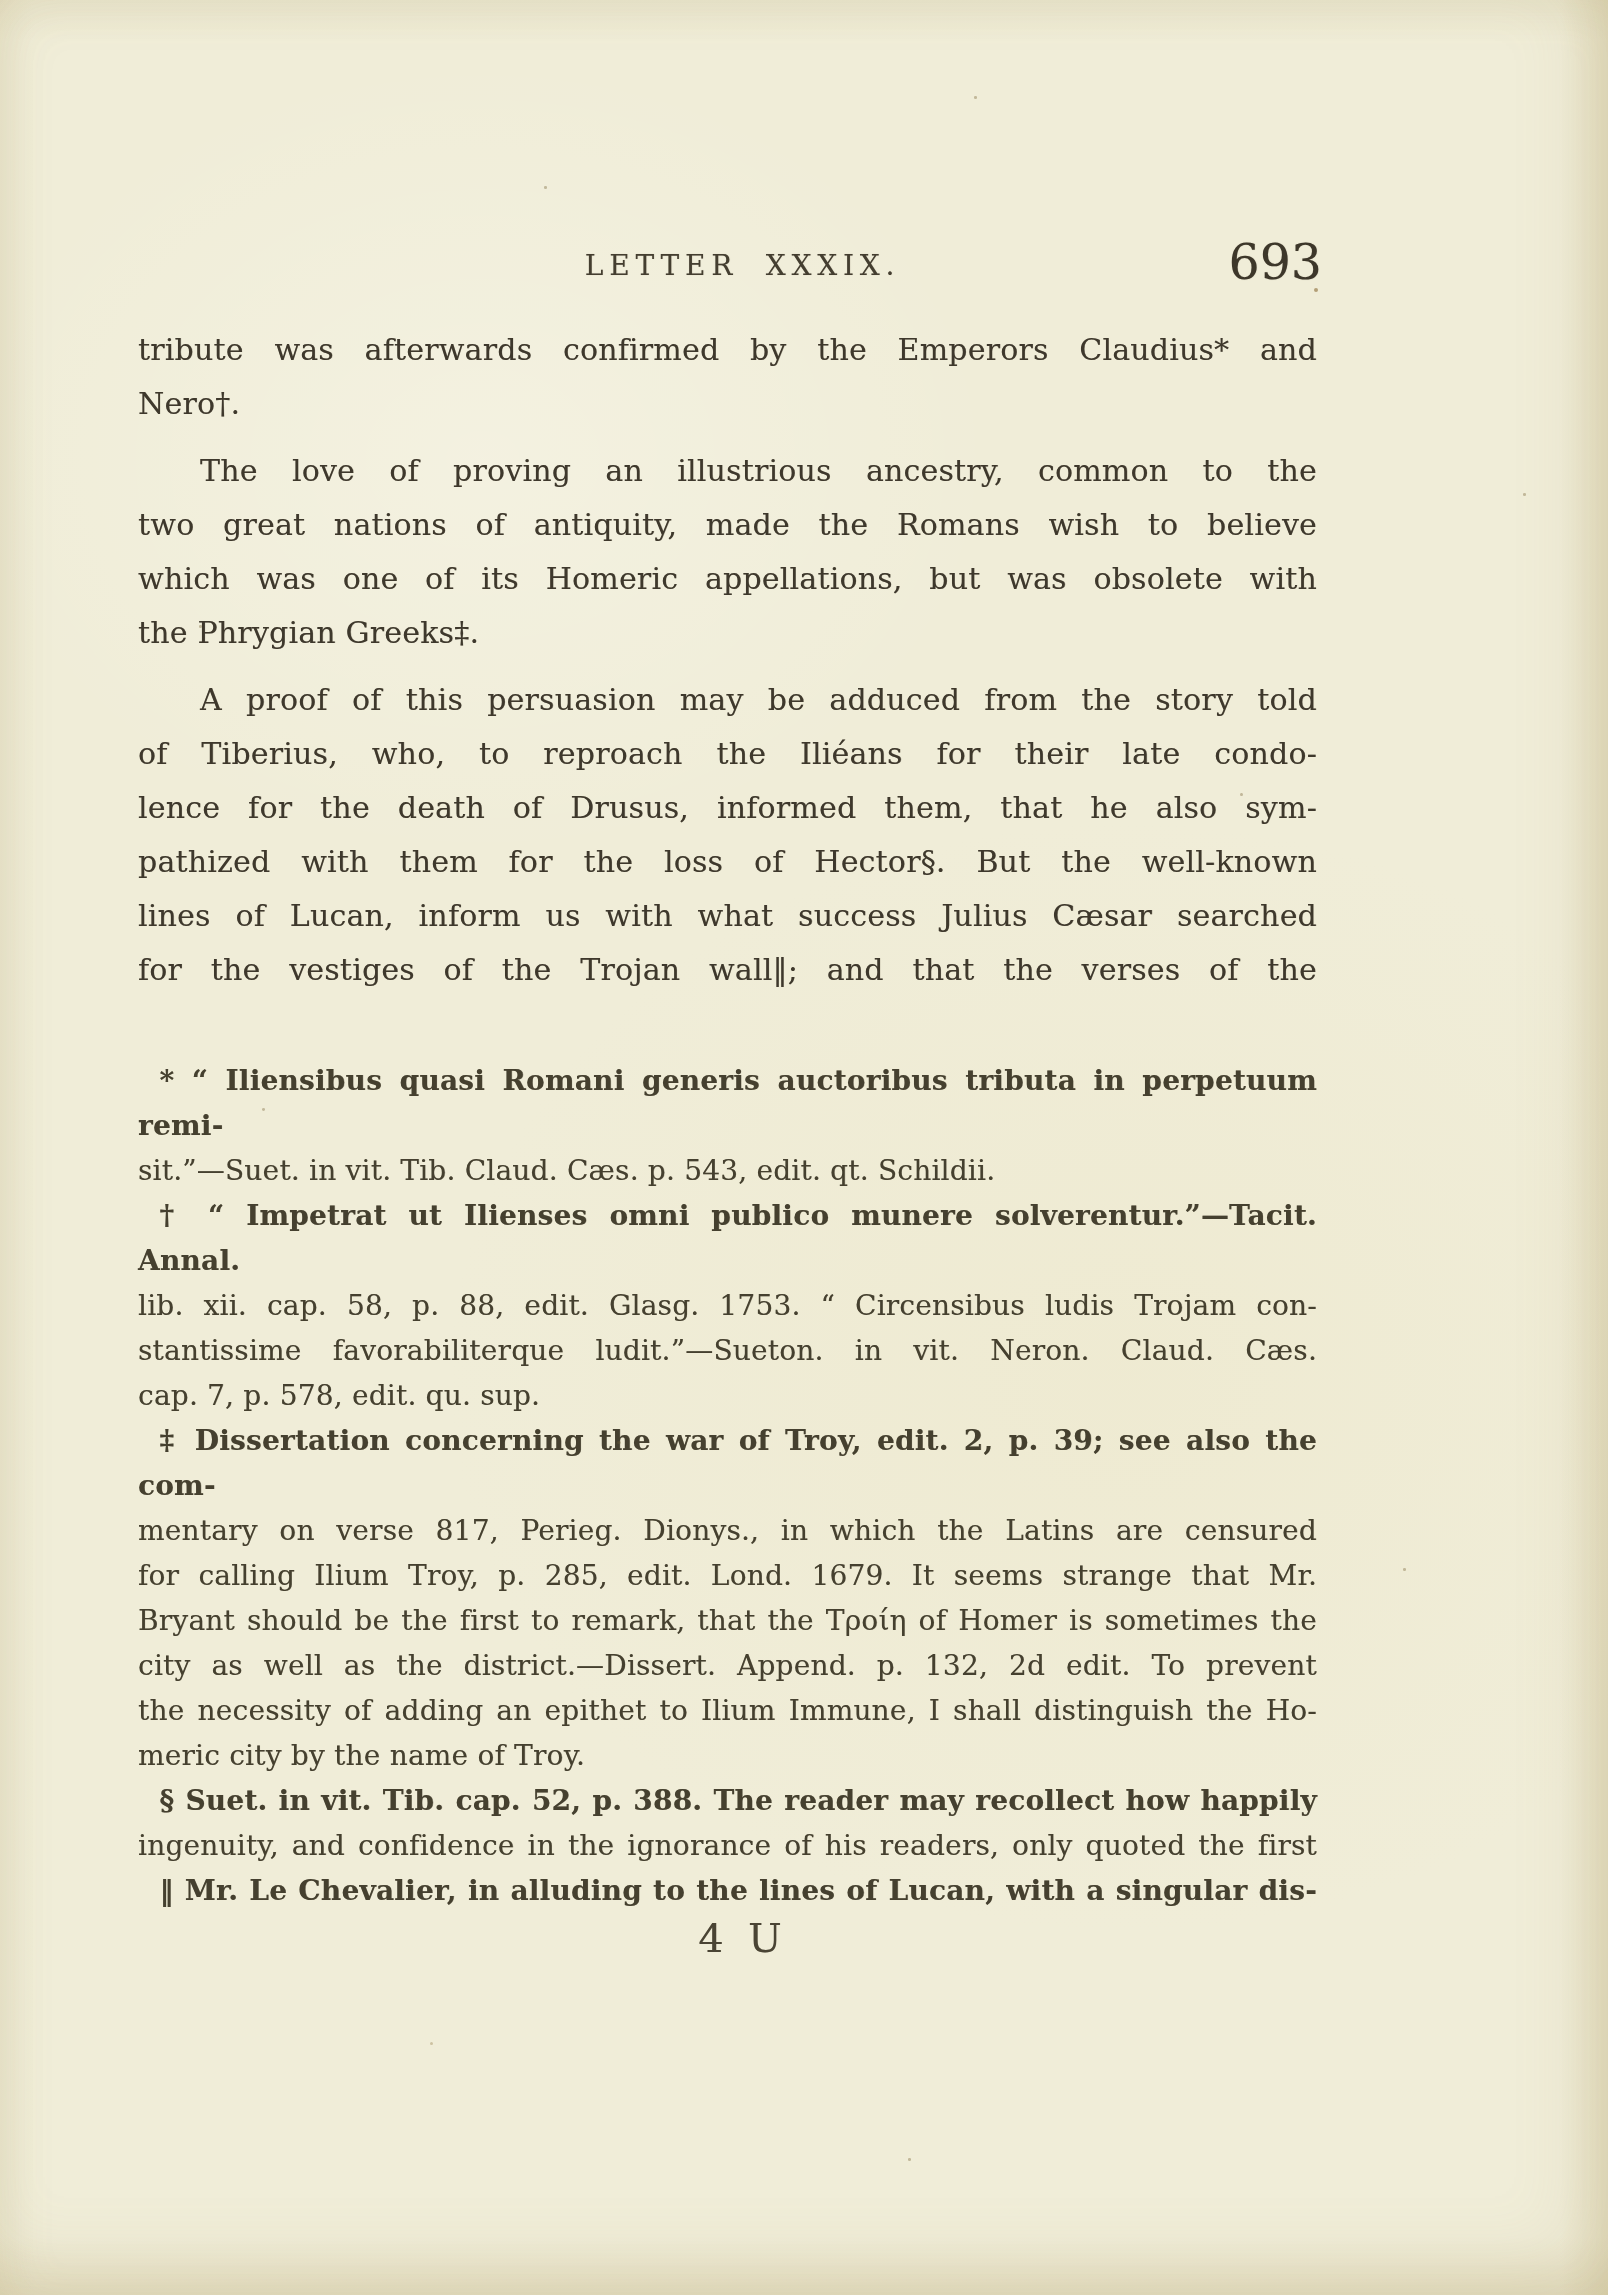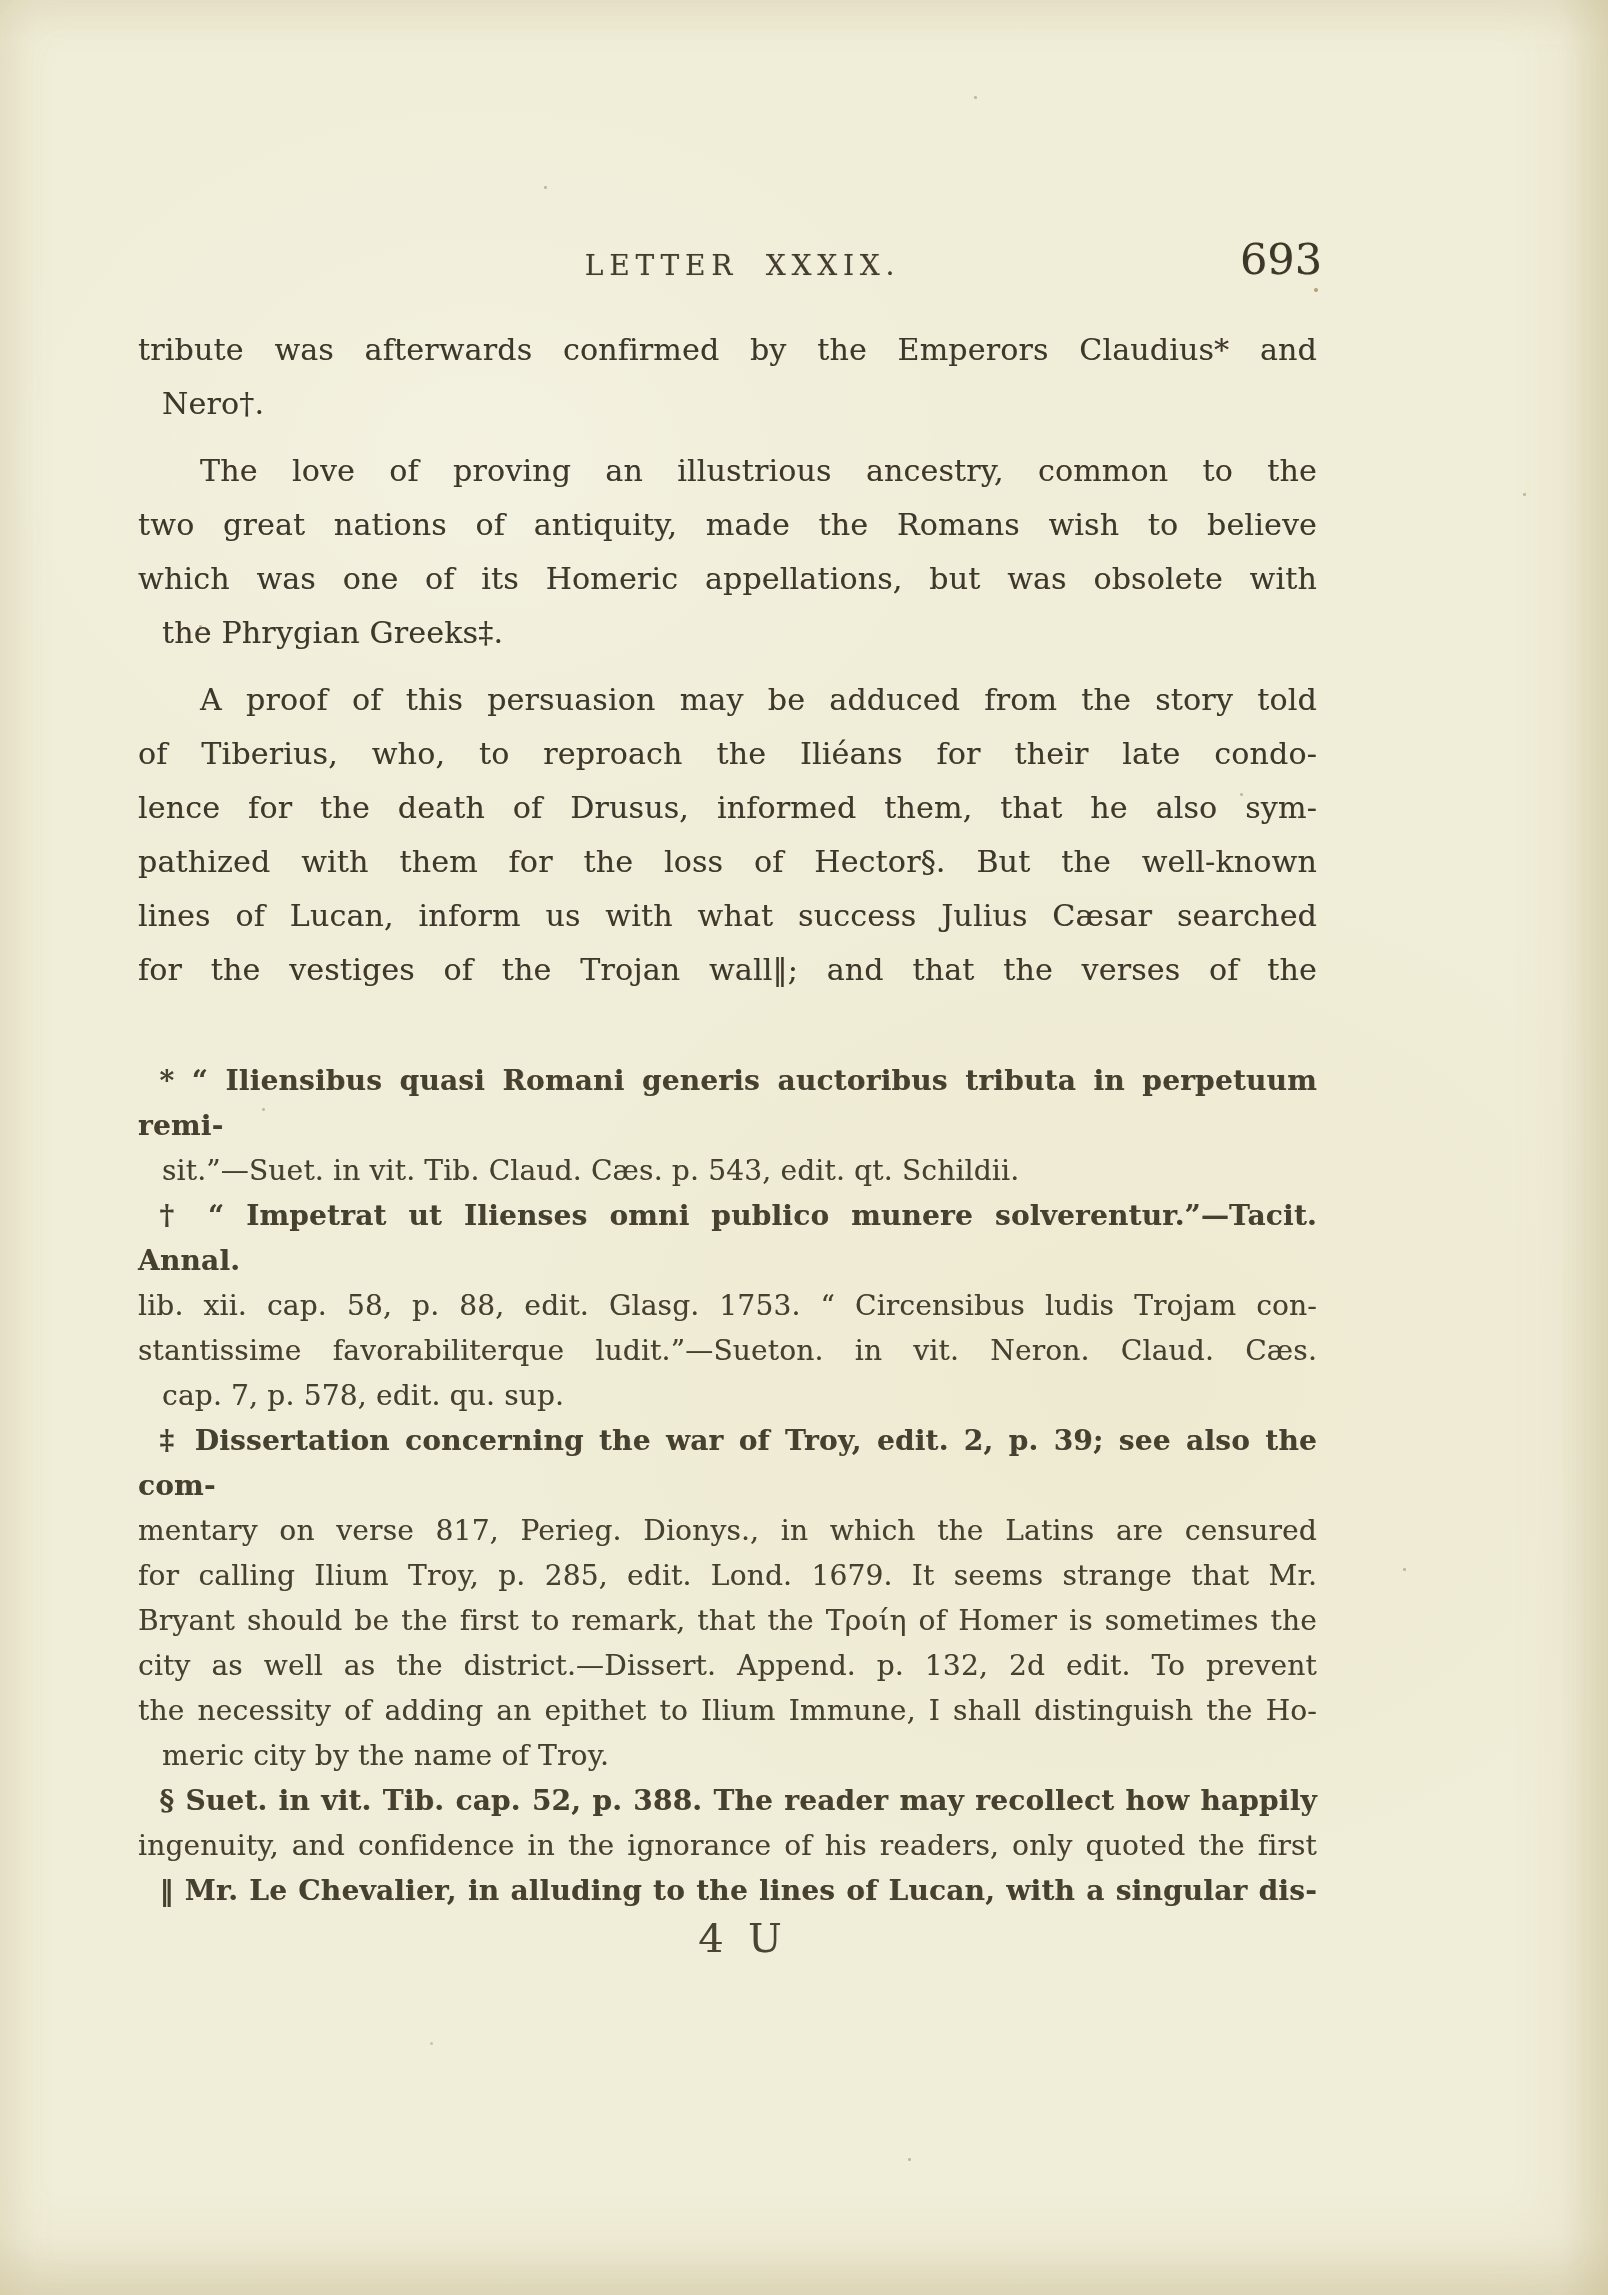--- a/index.html
+++ b/index.html
@@ -23,31 +23,31 @@
   .header{position:relative;height:81px;text-align:right;}
   .running-title{
     position:absolute;left:50%;top:6.6px;transform:translateX(-50%);
     margin-left:15px;
     font-size:28px;letter-spacing:5.8px;word-spacing:13px;
     color:#443e30;white-space:nowrap;
     text-shadow:0.3px 0.3px 0.7px rgba(60,50,35,0.35);
   }
   .page-number{
     position:absolute;right:-5px;top:-8.2px;
-    font-size:43px;color:#3d372a;
+    font-size:49px;color:#3d372a;
     text-shadow:0.3px 0.3px 0.8px rgba(60,50,35,0.3);
   }
   .body-text{font-size:30px;line-height:54px;letter-spacing:0.2px;}
   .para{margin-top:13px;}
   .para:first-child{margin-top:0;}
   .line{
     text-align:justify;text-align-last:justify;
     text-shadow:0.3px 0.3px 0.6px rgba(62,54,40,0.38);
   }
-  .line.last{text-align-last:left;margin-left:24px;}
+  .line.last{text-align-last:left;}
   .para .line.first{text-indent:62px;}
   .footnotes{margin-top:61px;font-size:28px;line-height:45px;color:#45402f;letter-spacing:0.2px;}
   .fn-para .line.first{text-indent:21.4px;font-weight:bold;}
   .signature{
     margin-top:5px;line-height:40px;text-align:center;
     font-size:40px;word-spacing:11.5px;color:#4a4434;
     margin-left:25px;
     text-shadow:0.3px 0.3px 0.6px rgba(62,54,40,0.35);
   }
   .speck{position:absolute;border-radius:50%;background:rgba(125,105,62,0.4);}

